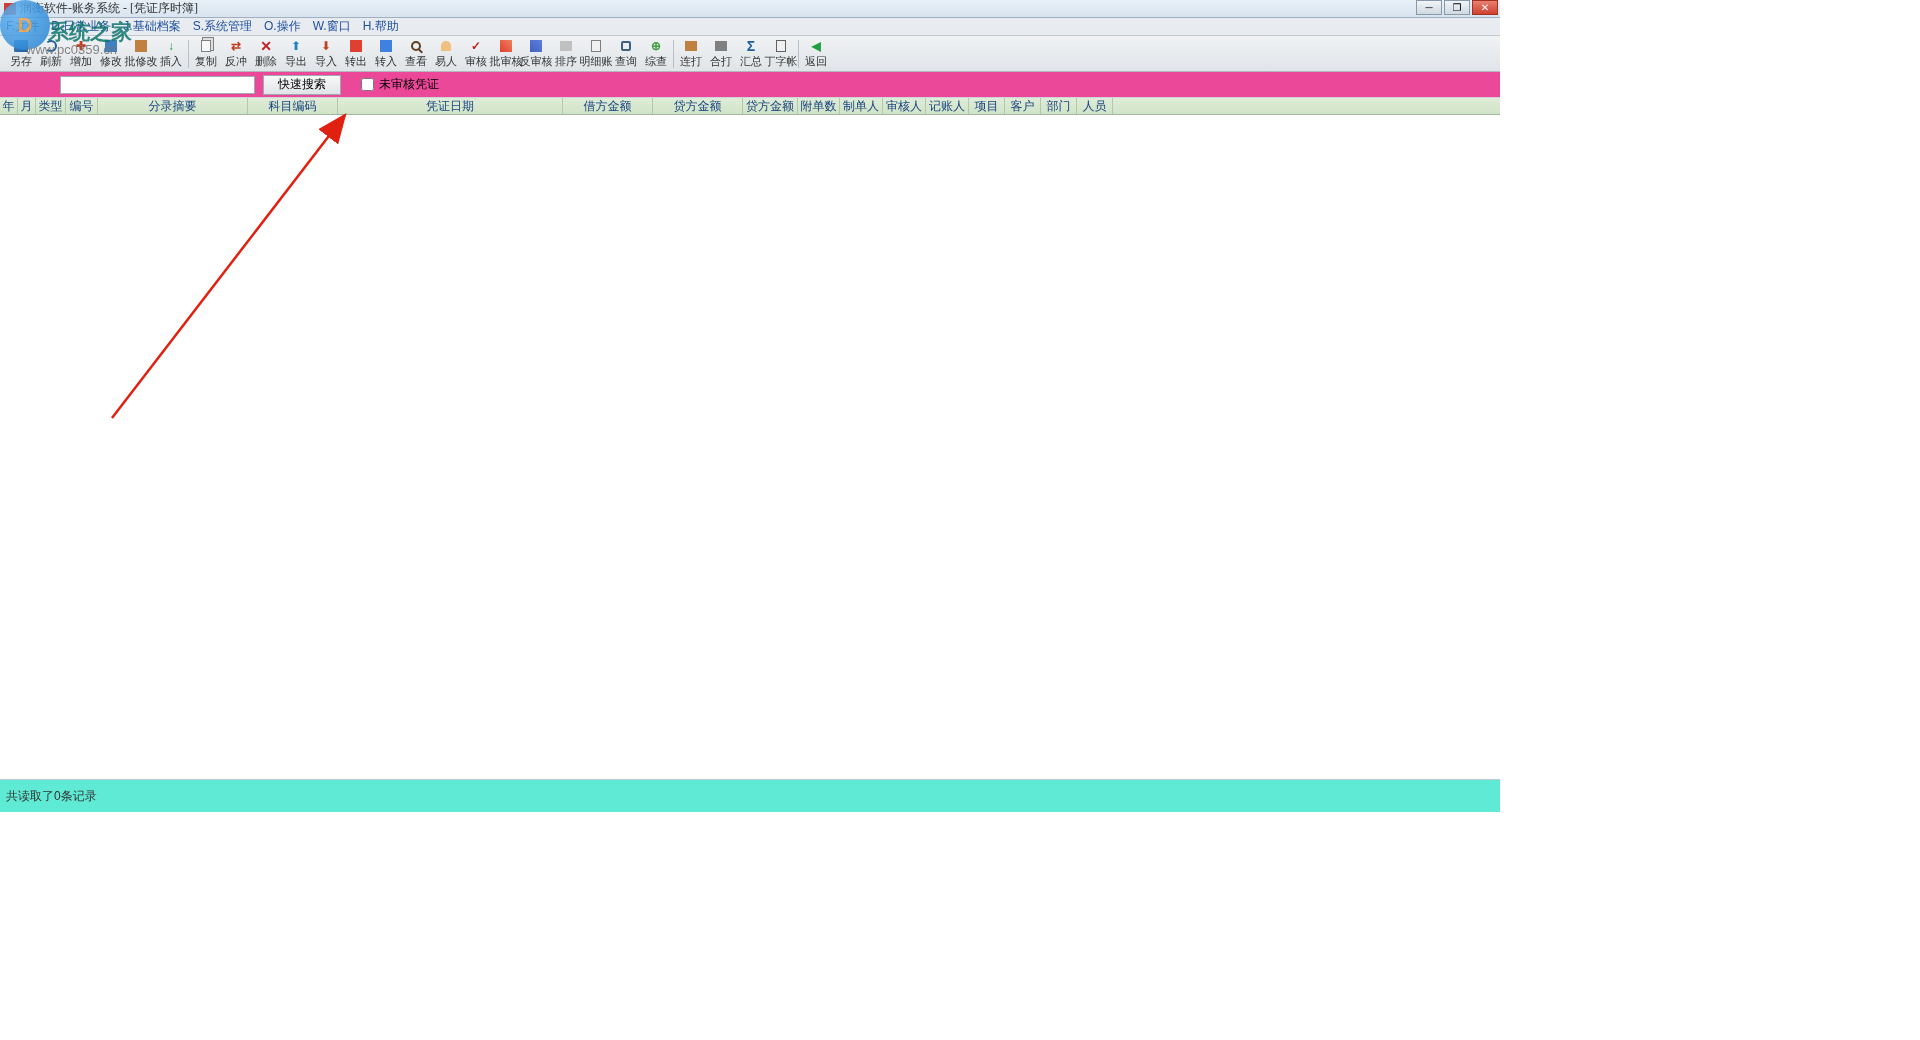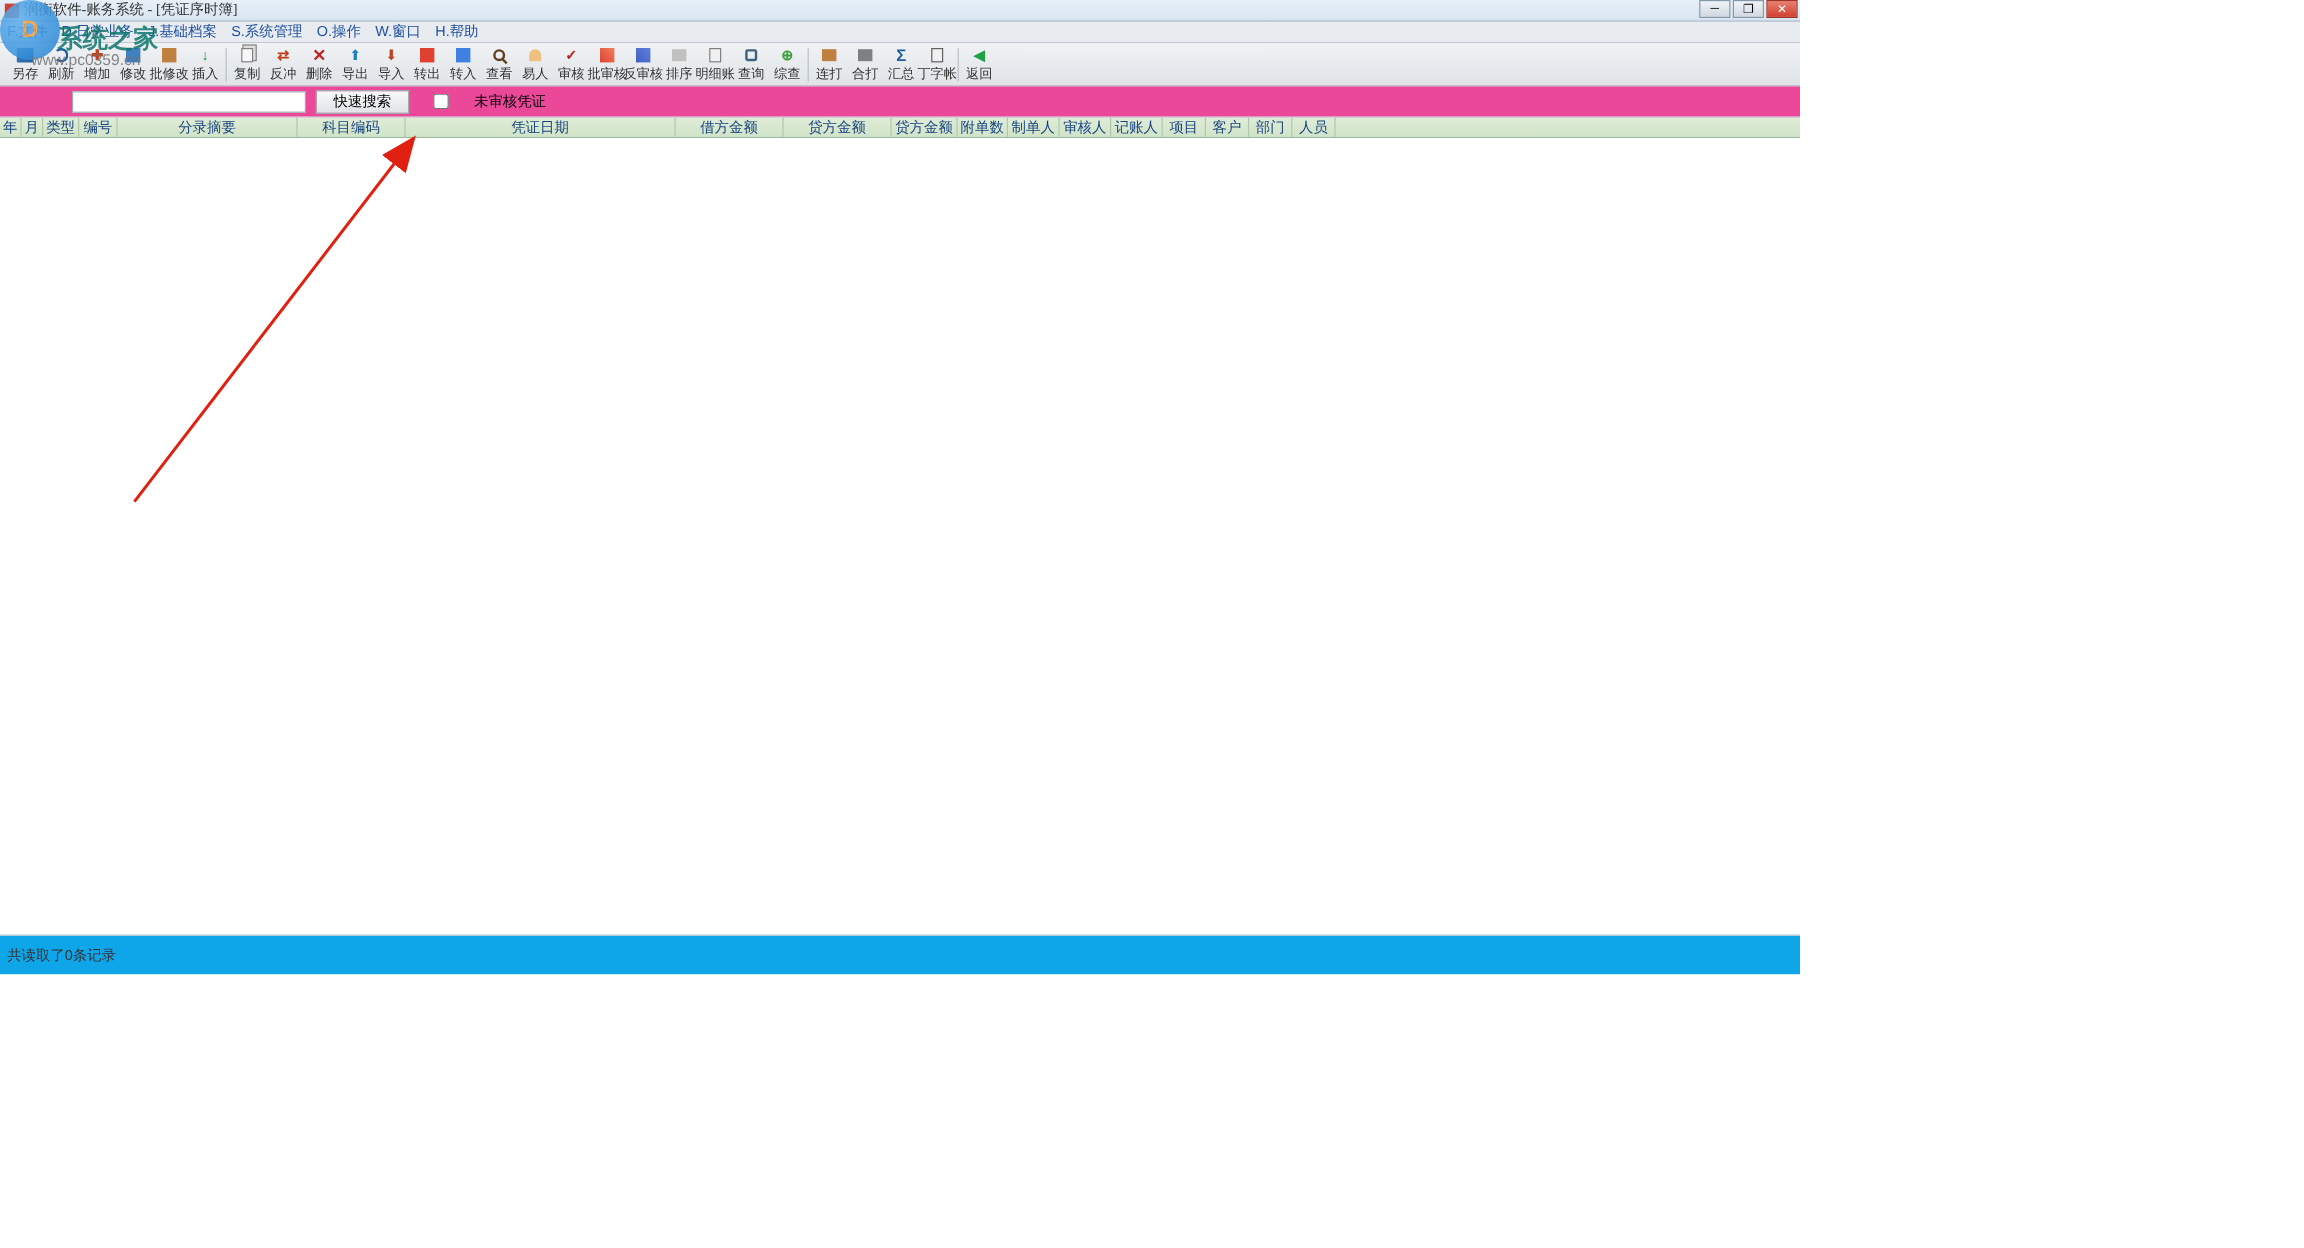--- a/index.html
+++ b/index.html
@@ -170,21 +170,21 @@
       height: 20px;
       padding: 0 14px;
       border: 1px solid #a0a8b0;
       background: linear-gradient(to bottom, #f8f8f8, #e0e4e8);
       font-size: 12px;
       cursor: pointer;
     }
     .checkbox-wrap {
       display: flex;
       align-items: center;
-      gap: 21px;
+      gap: 5px;
       margin-left: 12px;
     }
     .checkbox-wrap input { cursor: pointer; }
     
     
     .table-header {
       height: 17px;
       background: linear-gradient(to bottom, #e0ecd8, #d0e4c8);
       border-bottom: 1px solid #a0b8a0;
       display: flex;
@@ -218,21 +218,21 @@
       z-index: 100;
     }
     
     
     .statusbar {
       position: absolute;
       bottom: 0;
       left: 0;
       right: 0;
       height: 14px;
-      background: #0ea5e9;
+      background: #5eead4;
       border-top: 1px solid #c0c8d0;
       display: flex;
       align-items: center;
       padding: 16px 6px;
       font-size: 12px;
       color: #333;
     }
     
     
     .watermark {

